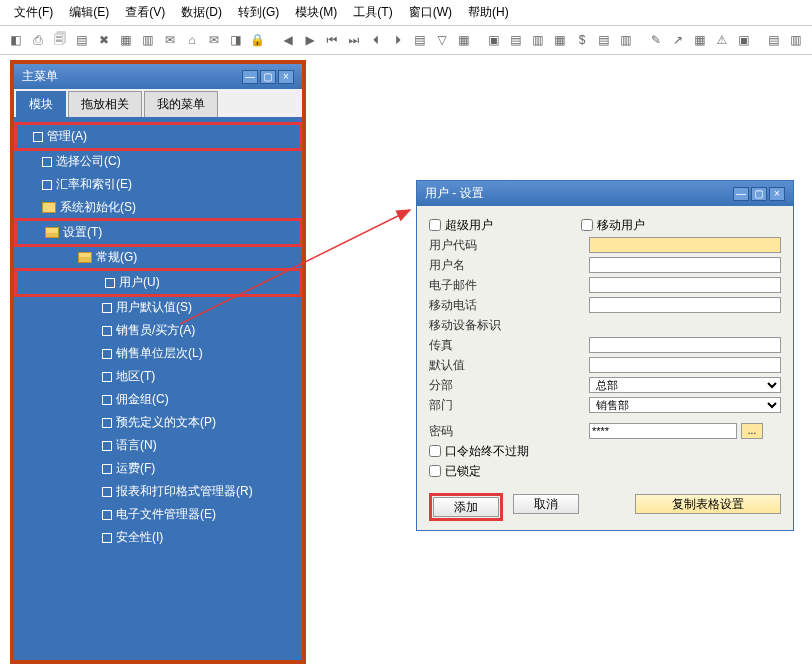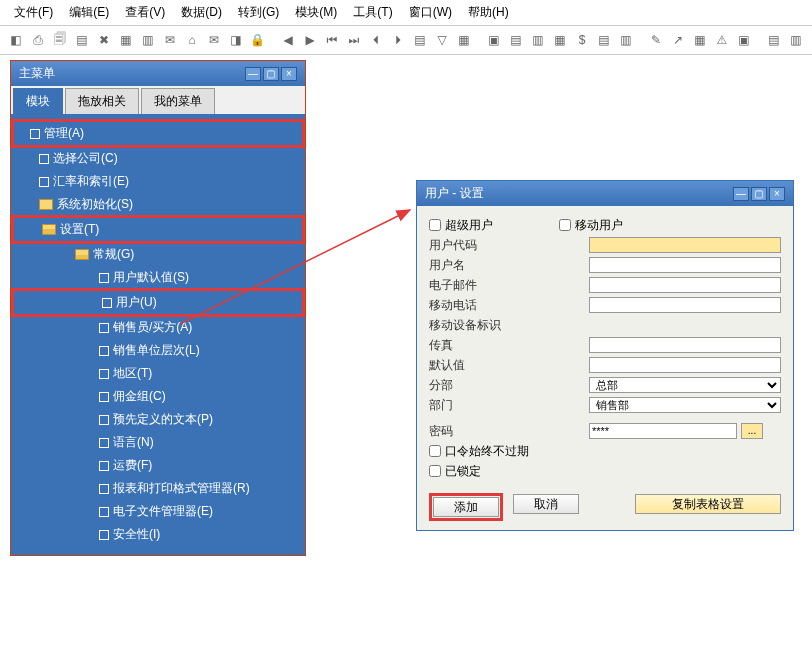--- a/index.html
+++ b/index.html
@@ -9,22 +9,22 @@
 .menubar { display: flex; padding: 2px 6px; border-bottom: 1px solid #ccc; font-size: 12px; }
 .menubar span { padding: 2px 8px; cursor: default; }
 
 
 .toolbar { display: flex; padding: 4px 6px; border-bottom: 1px solid #ccc; gap: 2px; flex-wrap: wrap; }
 .toolbar .icon-btn { width: 20px; height: 20px; display: inline-flex; align-items: center; justify-content: center; font-size: 12px; color: #666; border: 1px solid transparent; }
 .toolbar .sep { width: 6px; }
 
 
 .main-panel {
-  position: absolute; left: 10px; top: 60px; width: 296px; height: 496px;
-  border: 1px solid #c2410c; background: #0ea5e9; display: flex; flex-direction: column;
+  position: absolute; left: 10px; top: 60px; width: 296px; height: 604px;
+  border: 4px solid #c2410c; background: #0ea5e9; display: flex; flex-direction: column;
 }
 .panel-title {
   background: linear-gradient(#5b8fd2,#3a72b5); color: #fff; padding: 4px 8px;
   font-size: 12px; display: flex; justify-content: space-between; align-items: center;
 }
 .panel-title .win-btns { display: flex; gap: 2px; }
 .panel-title .win-btn { width: 16px; height: 14px; background: #6da0dd; border: 1px solid #2a5a95; font-size: 10px; text-align: center; line-height: 12px; color: #fff; }
 
 .company-info { padding: 4px 8px; font-size: 11px; color: #333; }
 
@@ -162,27 +162,27 @@
         <span>系统初始化(S)</span>
       </div>
       <div class="tree-item l1 highlight-box">
         <span class="folder-icon open"></span>
         <span>设置(T)</span>
       </div>
       <div class="tree-item l2">
         <span class="folder-icon open"></span>
         <span>常规(G)</span>
       </div>
+      <div class="tree-item l3 highlight-box">
+        <span class="square-icon"></span>
+        <span>用户(U)</span>
+      </div>
       <div class="tree-item l3">
         <span class="square-icon"></span>
         <span>用户默认值(S)</span>
-      </div>
-      <div class="tree-item l3 highlight-box">
-        <span class="square-icon"></span>
-        <span>用户(U)</span>
       </div>
       <div class="tree-item l3">
         <span class="square-icon"></span>
         <span>销售员/买方(A)</span>
       </div>
       <div class="tree-item l3">
         <span class="square-icon"></span>
         <span>销售单位层次(L)</span>
       </div>
       <div class="tree-item l3">
@@ -233,21 +233,21 @@
   <div class="panel-title">
     <span>用户 - 设置</span>
     <div class="win-btns">
       <span class="win-btn">—</span>
       <span class="win-btn">▢</span>
       <span class="win-btn">×</span>
     </div>
   </div>
   <div class="dialog-body">
     <div class="form-row">
-      <div class="chk" style="width:130px">
+      <div class="chk" style="width:152px">
           <input type="checkbox" style="">
           <span>超级用户</span>
         </div>
       <div class="chk">
           <input type="checkbox" style="">
           <span>移动用户</span>
         </div>
     </div>
     <div class="form-row">
         <span class="lbl">用户代码</span>

